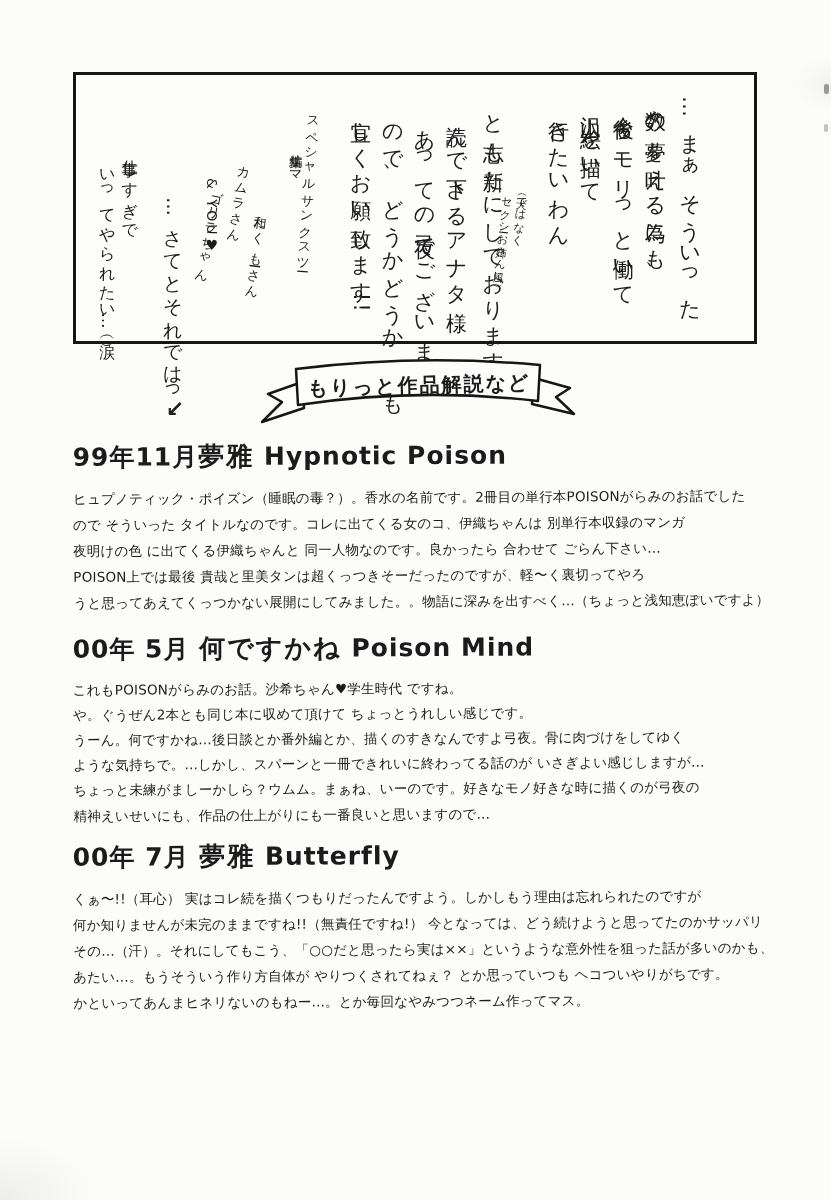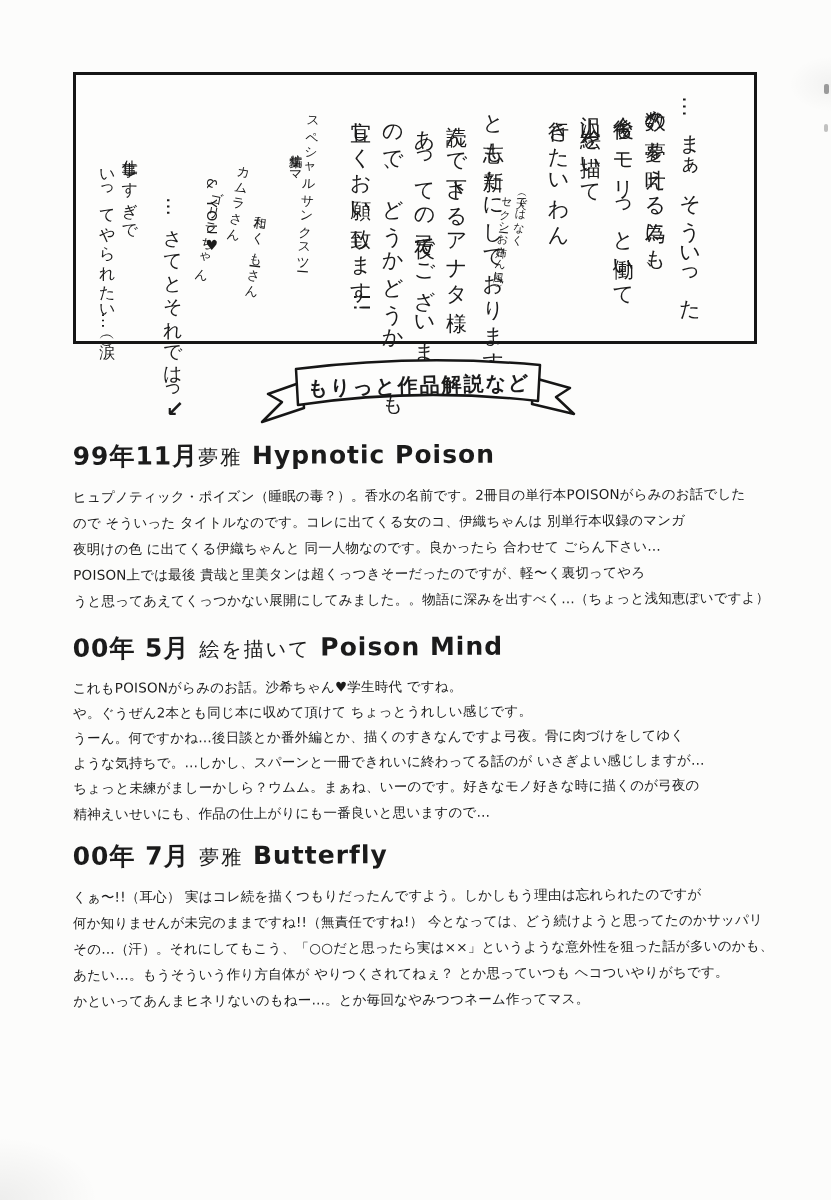--- a/index.html
+++ b/index.html
@@ -68,21 +68,21 @@
     font-size:20px;font-weight:600;letter-spacing:2px;
     transform:rotate(-1.5deg);white-space:nowrap;
   }
 
   
   .section{position:absolute;left:73px;width:712px;transform:rotate(-0.3deg);}
   .sec-heading{
     font-size:25px;font-weight:600;letter-spacing:1px;white-space:nowrap;
     margin-bottom:11px;
   }
-  .sec-heading .mag{font-weight:400;font-size:20px;letter-spacing:2px;}
+  .sec-heading .mag{font-weight:700;font-size:26px;letter-spacing:2px;}
   .sec-heading .en{font-weight:600;}
   .sec-body{font-size:13.5px;line-height:1.93;white-space:nowrap;letter-spacing:0.2px;}
   .s1{top:438px;}
   .s2{top:630px;}
   .s3{top:838px;}
   .s2 .sec-body{line-height:1.86;}
 </style>
 </head>
 <body>
 
@@ -137,21 +137,21 @@
       <div>ヒュプノティック・ポイズン（睡眠の毒？）。香水の名前です。2冊目の単行本POISONがらみのお話でした</div>
       <div>ので そういった タイトルなのです。コレに出てくる女のコ、伊織ちゃんは 別単行本収録のマンガ</div>
       <div>夜明けの色 に出てくる伊織ちゃんと 同一人物なのです。良かったら 合わせて ごらん下さい…</div>
       <div>POISON上では最後 貴哉と里美タンは超くっつきそーだったのですが、軽〜く裏切ってやろ</div>
       <div>うと思ってあえてくっつかない展開にしてみました。。物語に深みを出すべく…（ちょっと浅知恵ぽいですよ）</div>
     </div>
   </div>
 
   <div class="section s2">
     <div class="sec-heading">
-      <span class="date">00年 5月</span> <span class="mag">絵を描いて</span>
+      <span class="date">00年 5月</span> <span class="mag">何ですかね</span>
       <span class="en">Poison Mind</span>
     </div>
     <div class="sec-body">
       <div>これもPOISONがらみのお話。沙希ちゃん♥学生時代 ですね。</div>
       <div>や。ぐうぜん2本とも同じ本に収めて頂けて ちょっとうれしい感じです。</div>
       <div>うーん。何ですかね…後日談とか番外編とか、描くのすきなんですよ弓夜。骨に肉づけをしてゆく</div>
       <div>ような気持ちで。…しかし、スパーンと一冊できれいに終わってる話のが いさぎよい感じしますが…</div>
       <div>ちょっと未練がましーかしら？ウムム。まぁね、いーのです。好きなモノ好きな時に描くのが弓夜の</div>
       <div>精神えいせいにも、作品の仕上がりにも一番良いと思いますので…</div>
     </div>

